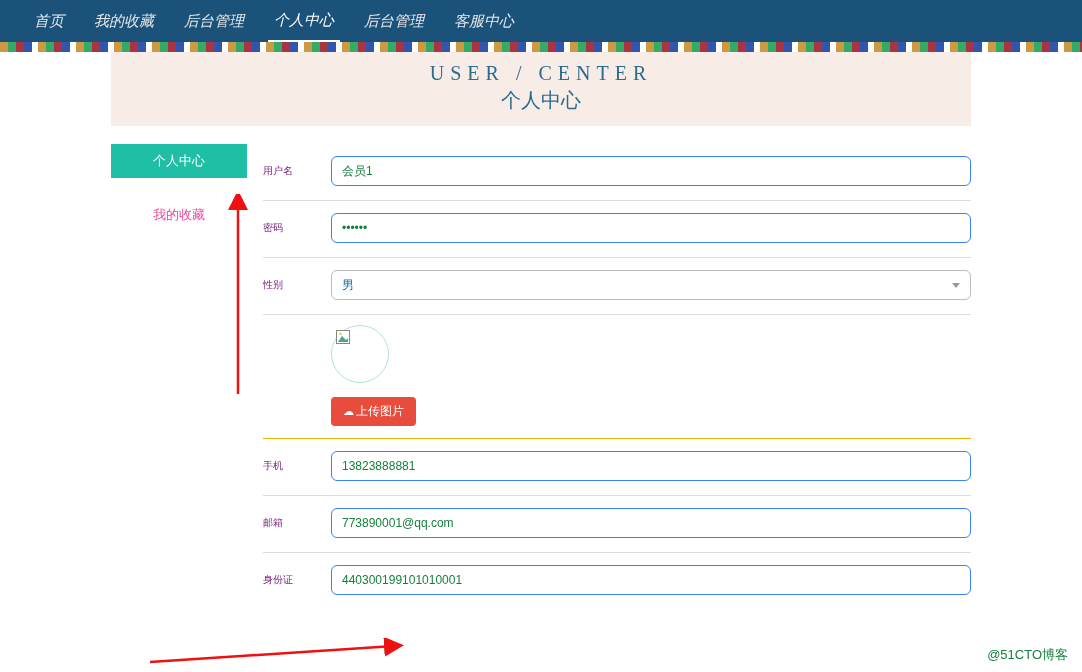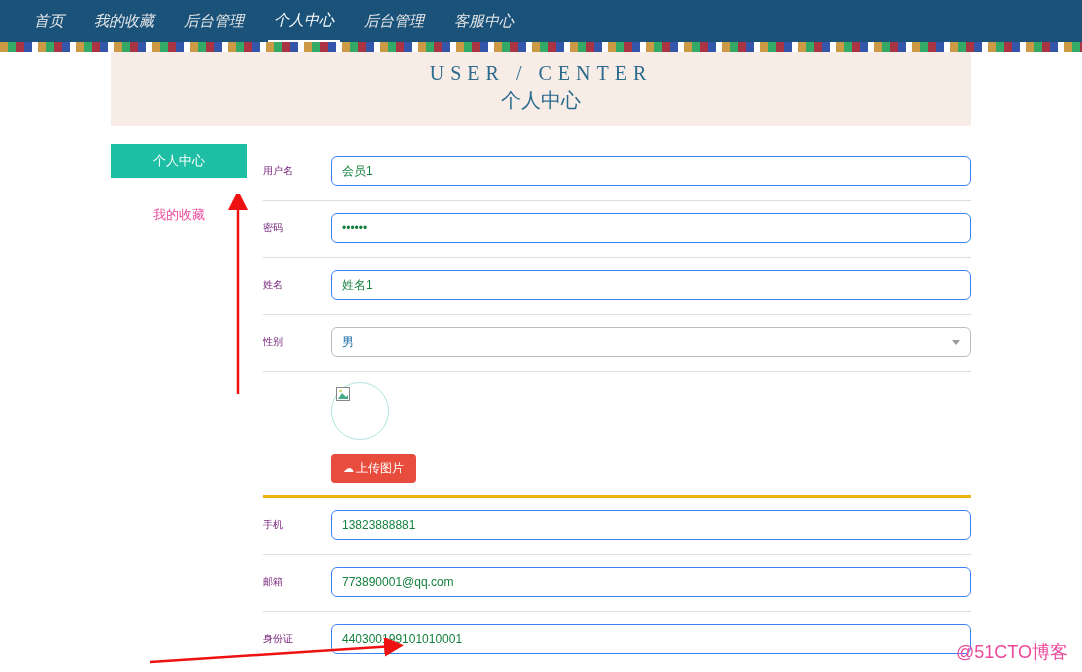--- a/index.html
+++ b/index.html
@@ -151,21 +151,21 @@
       justify-content: center;
     }
     .broken-img-icon {
       position: absolute;
       top: 4px; left: 4px;
       font-size: 12px;
       color: #4a8;
     }
     .img-row-wrap {
       padding: 10px 0 12px 0;
-      border-bottom: 3px solid #eab308;
+      border-bottom: 1px solid #eab308;
     }
     .upload-btn {
       margin-left: 68px;
       margin-top: 14px;
       display: inline-block;
       background: #e74c3c;
       color: #fff;
       font-size: 12px;
       padding: 6px 12px;
       border-radius: 4px;
@@ -178,22 +178,22 @@
     }
     .action-row {
       display: flex;
       justify-content: space-between;
       padding: 12px 46px 0 46px;
     }
     .watermark {
       position: absolute;
       right: 14px;
       bottom: 8px;
-      color: #ec4899;
-      font-size: 18px;
+      color: #15803d;
+      font-size: 13px;
     }
     .arrow1 {
       left: 204px;
       top: 194px;
     }
     .arrow2 {
       left: 146px;
       top: 638px;
     }
   </style>
@@ -226,24 +226,20 @@
       <div class="form-row">
         <div class="form-label">用户名</div>
         <input class="form-input" value="会员1" style="">
       </div>
 
       <div class="form-row">
         <div class="form-label">密码</div>
         <input class="form-input" type="password" value="••••••" style="">
       </div>
 
-      <div class="form-row">
-        <div class="form-label">姓名</div>
-        <input class="form-input" value="姓名1" style="">
-      </div>
 
       <div class="form-row">
         <div class="form-label">性别</div>
         <div class="form-select">
           <span>男</span>
         </div>
       </div>
 
       <div class="img-row-wrap">
         <div class="image-box">

